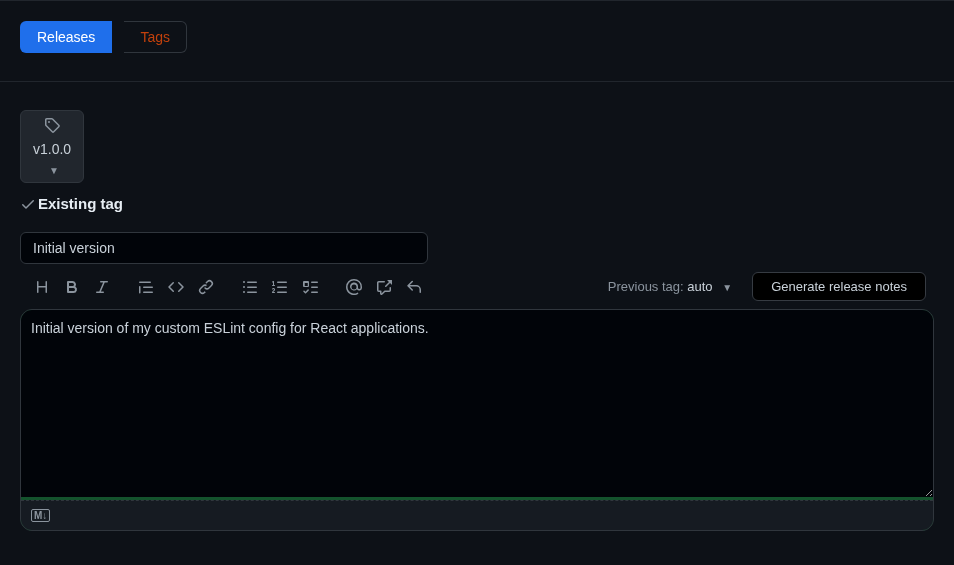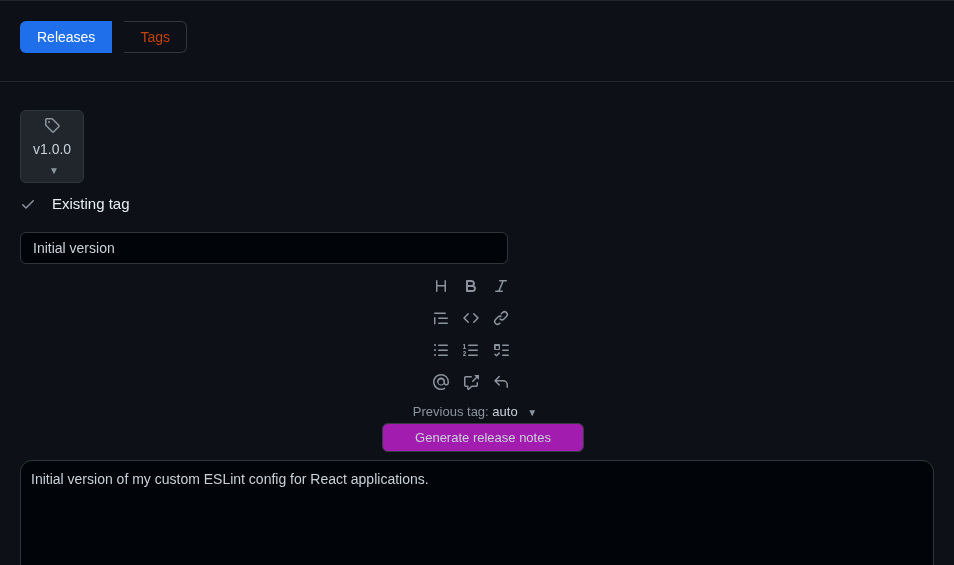--- a/index.html
+++ b/index.html
@@ -37,25 +37,25 @@
       border: 1px solid #30363d;
       border-radius: 6px;
       cursor: pointer;
       font-size: 14px;
       font-weight: 500;
       color: #c9d1d9;
       flex-direction: column;
     }
     .tag-selector svg { fill: #8b949e; }
     .tag-selector .caret { font-size: 10px; color: #8b949e; margin-left: 4px; }
-    .existing-tag { display: flex; align-items: center; gap: 16px; margin-top: 12px; font-size: 15px; font-weight: 400; color: #e6edf3; }
+    .existing-tag { display: flex; align-items: center; gap: 2px; margin-top: 12px; font-size: 15px; font-weight: 700; color: #e6edf3; }
     .existing-tag svg { fill: #8b949e; }
     .title-input {
       margin-top: 20px;
-      width: 488px;
+      width: 408px;
       padding: 7px 12px;
       background: #010409;
       border: 1px solid #30363d;
       border-radius: 6px;
       color: #c9d1d9;
       font-size: 14px;
       font-family: inherit;
     }
     .editor-tabs { display: flex; margin-top: 20px; border-bottom: 1px solid #30363d; }
     .editor-tab {
@@ -64,40 +64,40 @@
       color: #8b949e;
       cursor: pointer;
       border: 1px solid transparent;
       border-bottom: none;
       border-top-left-radius: 6px;
       border-top-right-radius: 6px;
       position: relative;
       top: 1px;
     }
     .editor-tab.active { color: #c9d1d9; background: #0d1117; border-color: #30363d; }
-    .toolbar { display: flex; align-items: center; padding: 8px 8px; gap: 4px; flex-direction: column; }
+    .toolbar { display: flex; align-items: center; padding: 8px 8px; gap: 4px; }
     .toolbar-group { display: flex; gap: 2px; margin-right: 12px; }
     .toolbar-btn {
       width: 28px;
       height: 28px;
       display: flex;
       align-items: center;
       justify-content: center;
       cursor: pointer;
       border-radius: 4px;
       color: #8b949e;
     }
     .toolbar-btn svg { fill: currentColor; }
     .toolbar-spacer { flex: 1; }
     .prev-tag { color: #8b949e; font-size: 13px; margin-right: 4px; }
     .prev-tag .val { color: #c9d1d9; font-weight: 500; }
     .prev-tag .caret { font-size: 10px; margin-left: 6px; color: #8b949e; }
     .gen-notes-btn {
-      padding: 6px 32px;
-      background: #a21caf;
+      padding: 6px 18px;
+      background: #000000;
       border: 1px solid #363b42;
       border-radius: 6px;
       color: #c9d1d9;
       font-size: 13px;
       font-weight: 500;
       cursor: pointer;
       margin-left: 12px;
     }
     .textarea-wrap { border: 1px solid #30363d; border-radius: 12px; overflow: hidden; background: #14532d; }
     .desc-textarea {

